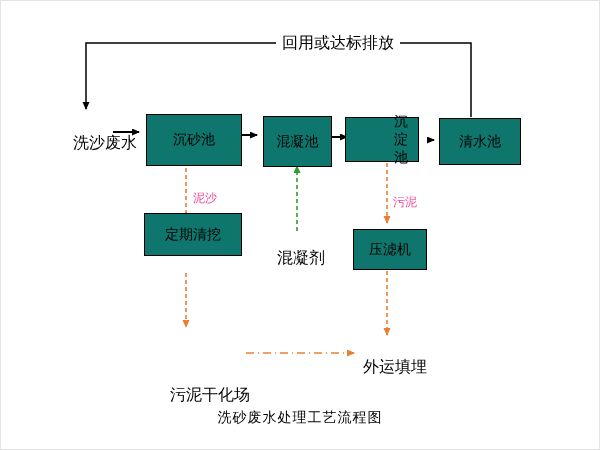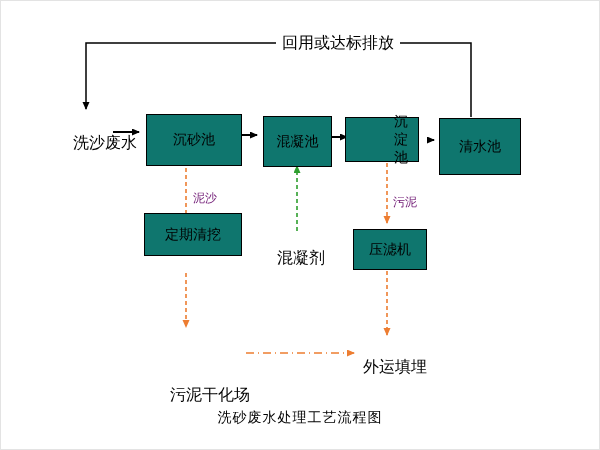--- a/index.html
+++ b/index.html
@@ -20,21 +20,21 @@
     display:flex;align-items:center;justify-content:center;
     font-size:14px;color:#000;
     box-sizing:border-box;
   }
   .lbl{
     position:absolute;
     font-size:16px;color:#000;
     white-space:nowrap;
   }
   .lbl-small{font-size:12px;}
-  .lbl-orange{color:#701a75;}
+  .lbl-orange{color:#ec4899;}
   .feedback-label{
     background:#fff;
     padding:0 6px;
     transform:translate(-50%,-50%);
   }
   .title{
     position:absolute;
     left:0;right:0;bottom:22px;
     text-align:center;
     font-size:14px;color:#000;
@@ -79,21 +79,21 @@
   </div>
 
   <div class="node" style="left:262px;top:115px;width:69px;height:51px;">
     <span>混凝池</span>
   </div>
 
   <div class="node" style="left:344px;top:116px;width:74px;height:45px;padding-left:48px;">
     <span>沉淀池</span>
   </div>
 
-  <div class="node" style="left:438px;top:117px;width:82px;height:57px;">
+  <div class="node" style="left:438px;top:117px;width:82px;height:47px;">
     <span>清水池</span>
   </div>
 
   <div class="node" style="left:143px;top:212px;width:98px;height:43px;">
     <span>定期清挖</span>
   </div>
 
   <div class="node" style="left:352px;top:228px;width:74px;height:41px;">
     <span>压滤机</span>
   </div>

